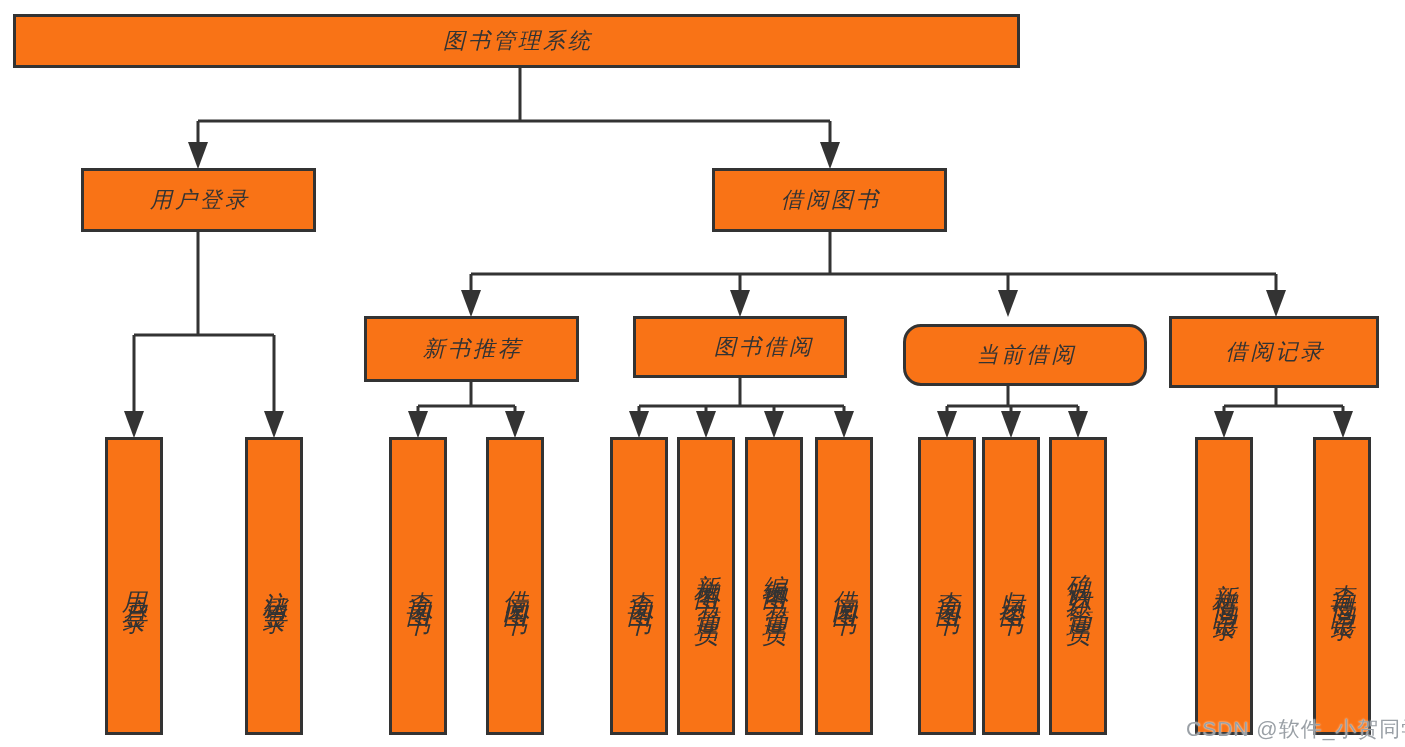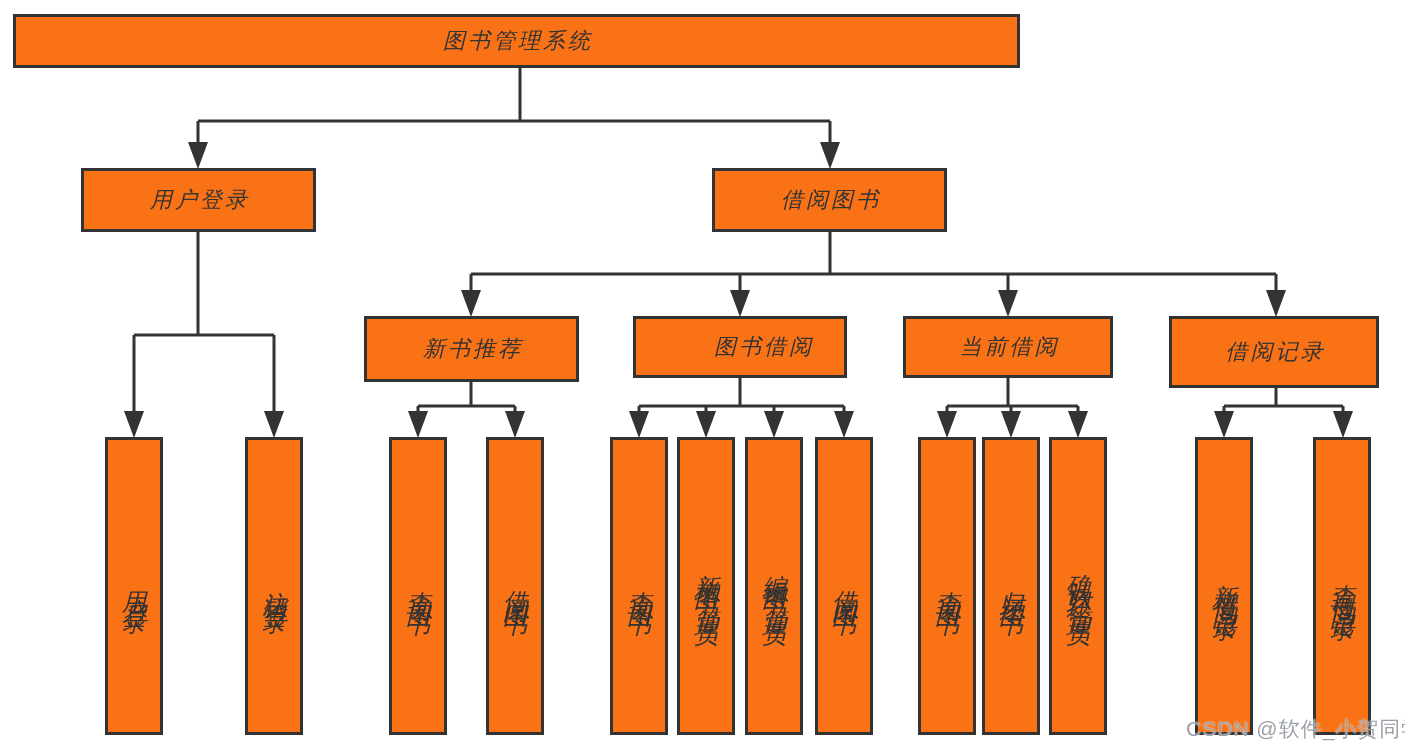--- a/index.html
+++ b/index.html
@@ -44,21 +44,21 @@
     color: #333333;
   }
   
   .b-root { left: 13px;  top: 14px;  width: 1007px; height: 54px; }
   
   .b-l2a  { left: 81px;  top: 168px; width: 235px;  height: 64px; }
   .b-l2b  { left: 712px; top: 168px; width: 235px;  height: 64px; }
   
   .b-l3a  { left: 364px;  top: 316px; width: 215px; height: 66px; }
   .b-l3b  { left: 633px;  top: 316px; width: 214px; height: 62px; padding-left: 48px; }
-  .b-l3c  { left: 903px;  top: 316px; width: 210px; height: 62px; }
+  .b-l3c  { left: 903px;  top: 324px; width: 244px; height: 62px; border-radius: 18px; }
   .b-l3d  { left: 1169px; top: 316px; width: 210px; height: 72px; }
   
   .leaf { top: 437px; width: 58px; height: 298px; }
   .b-g1a { left: 105px; }  .b-g1b { left: 245px; }
   .b-g2a { left: 389px; }  .b-g2b { left: 486px; }
   .b-g3a { left: 610px; }  .b-g3b { left: 677px; }  .b-g3c { left: 745px; }  .b-g3d { left: 815px; }
   .b-g4a { left: 918px; }  .b-g4b { left: 982px; }  .b-g4c { left: 1049px; }
   .b-g5a { left: 1195px; } .b-g5b { left: 1313px; }
   .watermark {
     position: absolute;

